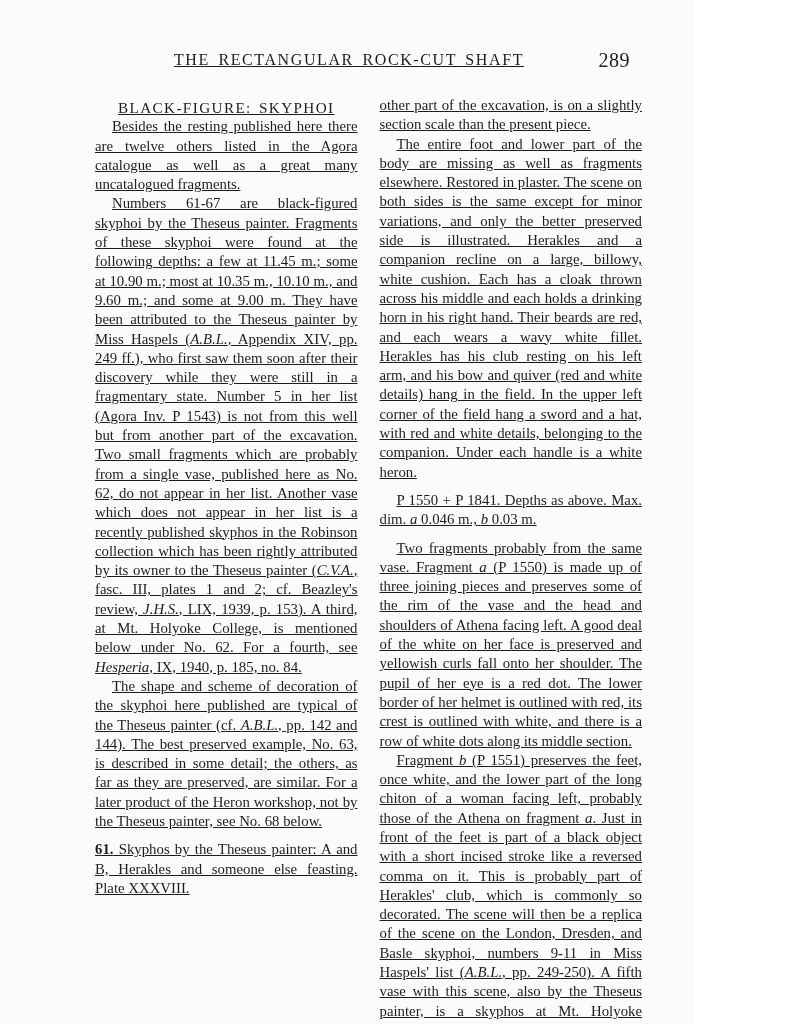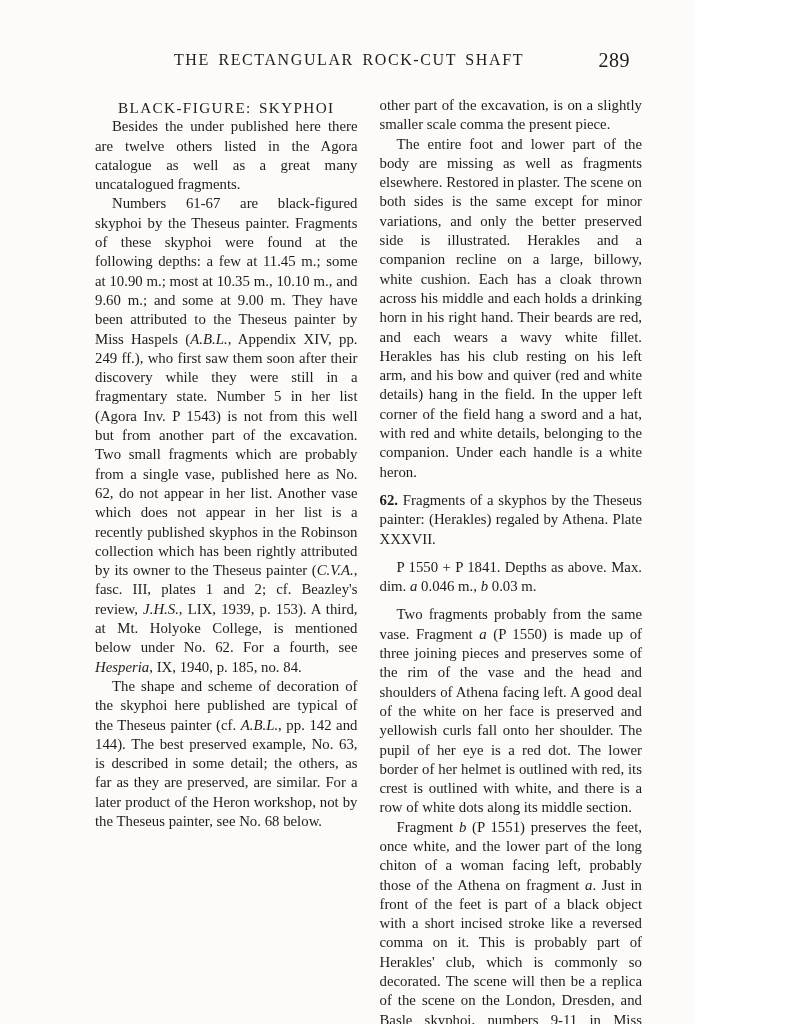--- a/index.html
+++ b/index.html
@@ -12,20 +12,21 @@
     width: 694px;
     height: 1024px;
     box-sizing: border-box;
     padding: 50px 52px 0 56px;
     background: #fcfbf9;
     color: #1d1c1a;
     font-family: "Liberation Serif", "DejaVu Serif", serif;
     font-size: 14.8px;
     line-height: 19.3px;
     overflow: hidden;
+    text-decoration: underline;
   }
   .page-header {
     position: relative;
     text-align: center;
     height: 22px;
     margin-bottom: 24px;
   }
   .running-title {
     font-size: 16px;
     letter-spacing: 1.6px;
@@ -83,28 +84,28 @@
 
   <header class="page-header">
     <span class="running-title">THE RECTANGULAR ROCK-CUT SHAFT</span>
     <span class="page-number">289</span>
   </header>
 
   <main class="columns">
 
     <section class="column">
       <h1 class="section-heading">BLACK-FIGURE: SKYPHOI</h1>
-      <p class="indent"><span>Besides the under published here there are twelve others listed in the Agora catalogue as well as a great many uncatalogued fragments.</span></p>
+      <p class="indent"><span>Besides the resting published here there are twelve others listed in the Agora catalogue as well as a great many uncatalogued fragments.</span></p>
       <p class="indent"><span>Numbers 61-67 are black-figured skyphoi by the Theseus painter. Fragments of these skyphoi were found at the following depths: a few at 11.45 m.; some at 10.90 m.; most at 10.35 m., 10.10 m., and 9.60 m.; and some at 9.00 m. They have been attributed to the Theseus painter by Miss Haspels (</span><span style="font-style: italic;">A.B.L.</span><span>, Appendix XIV, pp. 249 ff.), who first saw them soon after their discovery while they were still in a fragmentary state. Number 5 in her list (Agora Inv. P 1543) is not from this well but from another part of the excavation. Two small fragments which are probably from a single vase, published here as No. 62, do not appear in her list. Another vase which does not appear in her list is a recently published skyphos in the Robinson collection which has been rightly attributed by its owner to the Theseus painter (</span><span style="font-style: italic;">C.V.A.</span><span>, fasc. III, plates 1 and 2; cf. Beazley's review, </span><span style="font-style: italic;">J.H.S.</span><span>, LIX, 1939, p. 153). A third, at Mt. Holyoke College, is mentioned below under No. 62. For a fourth, see </span><span style="font-style: italic;">Hesperia</span><span>, IX, 1940, p. 185, no. 84.</span></p>
       <p class="indent"><span>The shape and scheme of decoration of the skyphoi here published are typical of the Theseus painter (cf. </span><span style="font-style: italic;">A.B.L.</span><span>, pp. 142 and 144). The best preserved example, No. 63, is described in some detail; the others, as far as they are preserved, are similar. For a later product of the Heron workshop, not by the Theseus painter, see No. 68 below.</span></p>
+      <p class="gap entry-head"><span style="font-weight: bold;">61.</span><span> Skyphos by the Theseus painter: A and B, Herakles and someone else feasting. Plate XXXVIII.</span></p>
     </section>
 
     <section class="column">
-      <p><span>other part of the excavation, is on a slightly smaller scale comma the present piece.</span></p>
+      <p><span>other part of the excavation, is on a slightly section scale than the present piece.</span></p>
       <p class="indent"><span>The entire foot and lower part of the body are missing as well as fragments elsewhere. Restored in plaster. The scene on both sides is the same except for minor variations, and only the better preserved side is illustrated. Herakles and a companion recline on a large, billowy, white cushion. Each has a cloak thrown across his middle and each holds a drinking horn in his right hand. Their beards are red, and each wears a wavy white fillet. Herakles has his club resting on his left arm, and his bow and quiver (red and white details) hang in the field. In the upper left corner of the field hang a sword and a hat, with red and white details, belonging to the companion. Under each handle is a white heron.</span></p>
-      <p class="gap entry-head"><span style="font-weight: bold;">62.</span><span> Fragments of a skyphos by the Theseus painter: (Herakles) regaled by Athena. Plate XXXVII.</span></p>
       <p class="gap indent"><span>P 1550 + P 1841. Depths as above. Max. dim. </span><span style="font-style: italic;">a</span><span> 0.046 m., </span><span style="font-style: italic;">b</span><span> 0.03 m.</span></p>
       <p class="gap indent"><span>Two fragments probably from the same vase. Fragment </span><span style="font-style: italic;">a</span><span> (P 1550) is made up of three joining pieces and preserves some of the rim of the vase and the head and shoulders of Athena facing left. A good deal of the white on her face is preserved and yellowish curls fall onto her shoulder. The pupil of her eye is a red dot. The lower border of her helmet is outlined with red, its crest is outlined with white, and there is a row of white dots along its middle section.</span></p>
       <p class="indent"><span>Fragment </span><span style="font-style: italic;">b</span><span> (P 1551) preserves the feet, once white, and the lower part of the long chiton of a woman facing left, probably those of the Athena on fragment </span><span style="font-style: italic;">a</span><span>. Just in front of the feet is part of a black object with a short incised stroke like a reversed comma on it. This is probably part of Herakles' club, which is commonly so decorated. The scene will then be a replica of the scene on the London, Dresden, and Basle skyphoi, numbers 9-11 in Miss Haspels' list (</span><span style="font-style: italic;">A.B.L.</span><span>, pp. 249-250). A fifth vase with this scene, also by the Theseus painter, is a skyphos at Mt. Holyoke College,</span></p>
     </section>
 
   </main>
 </div>
 
 </body></html>

